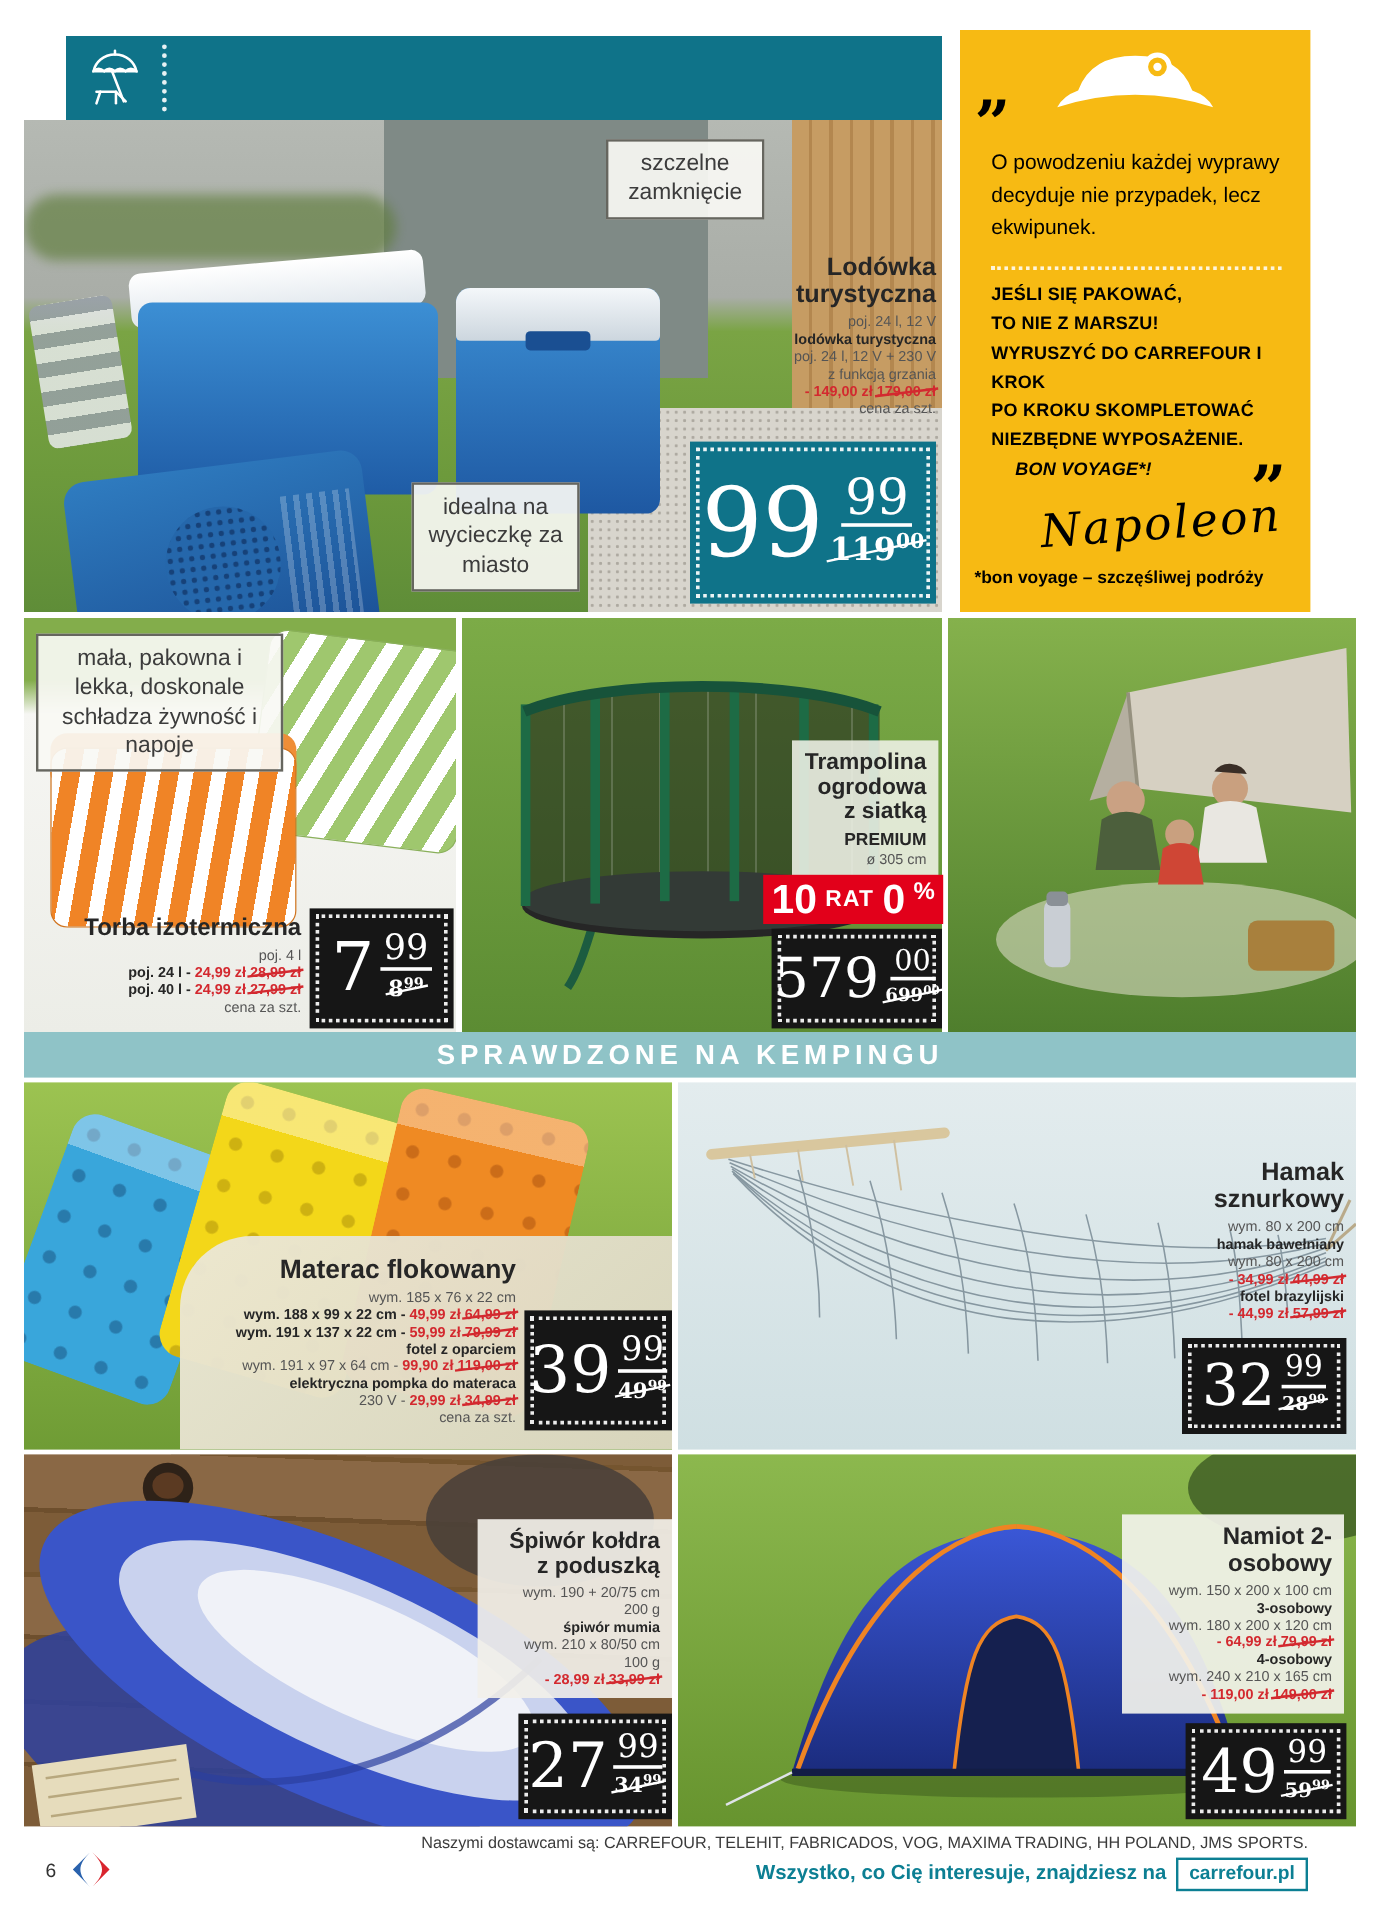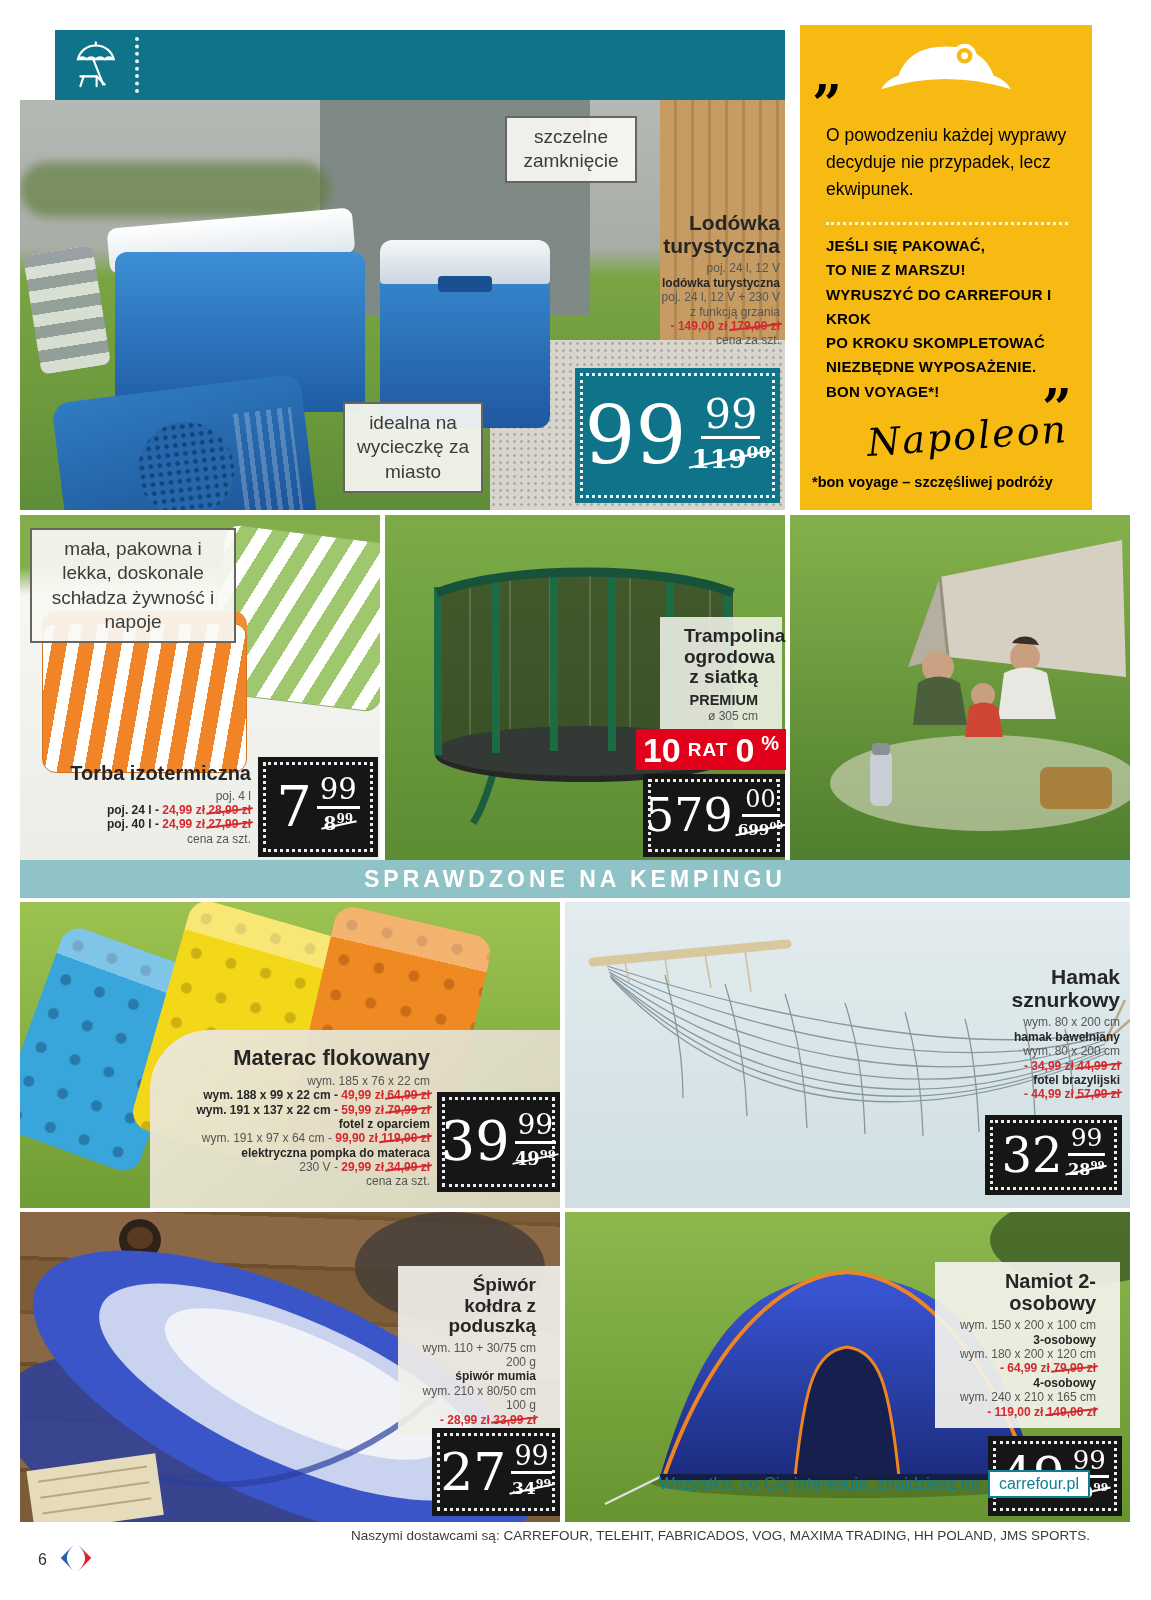--- a/index.html
+++ b/index.html
@@ -39,21 +39,21 @@
     background:linear-gradient(170deg,#2f7cc0,#1b4f94);}
   .coolerC-vent{left:118px;top:322px;width:96px;height:96px;border-radius:50%;transform:rotate(-7deg);
     background-color:#2567ab;background-image:radial-gradient(rgba(10,35,80,.55) 2px,transparent 2.6px);
     background-size:9px 9px;}
   .coolerC-ribs{left:220px;top:310px;width:58px;height:118px;transform:rotate(-7deg);opacity:.5;
     background:repeating-linear-gradient(90deg,rgba(255,255,255,.45) 0 5px,transparent 5px 11px);}
 
   
   .callout{background:rgba(248,248,244,.92);border:2px solid #66665f;color:#3c3c3c;
     font-size:19px;line-height:1.28;text-align:center;padding:7px 9px;}
-  .softbox{background:rgba(240,243,232,.88);text-align:right;padding:9px 24px;}
+  .softbox{background:rgba(240,243,232,.88);text-align:right;padding:9px 10px;}
 
   
   .prodtext{text-align:right;}
   .prod-title{font-weight:700;font-size:21px;color:#262626;line-height:1.08;margin:0 0 4px auto;}
   .line{font-size:12px;line-height:1.2;color:#555;}
   .line span:empty{display:none;}
   .k-b{color:#262626;font-weight:700;}
   .k-t{color:#555;}
   .k-r{color:#d3292f;font-weight:700;}
   .k-o{color:#d3292f;font-weight:700;position:relative;display:inline-block;}
@@ -76,21 +76,21 @@
   .rat-mid{font-size:19px;letter-spacing:1px;}
   .rat-pct{font-size:20px;align-self:flex-start;margin-top:3px;}
 
   
   .quotebox{left:800px;top:25px;width:292px;height:485px;background:#f7ba13;color:#fff;}
   .qp-hat{left:871px;top:36px;width:150px;height:58px;}
   .qp-om{left:812px;top:78px;font-family:"DejaVu Serif",serif;font-size:52px;font-weight:700;line-height:1;}
   .qp-quote{left:826px;top:122px;width:252px;font-family:Liberation Sans, sans-serif;font-size:17.5px;line-height:1.55;}
   .qp-dots{left:826px;top:222px;width:242px;border-top:3px dotted rgba(255,255,255,.85);}
   .qp-body{left:826px;top:234px;width:252px;font-size:15px;font-weight:700;line-height:1.62;letter-spacing:.2px;}
-  .qp-body .it{}
+  .qp-body .it{font-style:italic;margin-left:20px;}
   .qp-cm{left:1042px;top:382px;font-family:"DejaVu Serif",serif;font-size:52px;font-weight:700;line-height:1;}
   .qp-sig{left:855px;top:414px;width:225px;text-align:center;font-family:"DejaVu Serif",serif;
     font-style:italic;font-size:38px;transform:rotate(-4deg);letter-spacing:2px;}
   .qp-note{left:812px;top:474px;width:270px;font-size:14.5px;font-weight:600;}
   .p-torba{left:20px;top:515px;width:360px;height:345px;
     background:linear-gradient(180deg,#83ad4b 0 52px,#f6f6f3 80px,#ecedE7 100%);}
   .bag-green{left:195px;top:18px;width:175px;height:170px;border-radius:16px;transform:rotate(7deg);
     background:repeating-linear-gradient(115deg,#ffffff 0 13px,#9fc76e 13px 29px);border:1px solid #8ab05b;}
   .bag-orange{left:22px;top:108px;width:205px;height:150px;border-radius:14px;
     background:repeating-linear-gradient(100deg,#ffffff 0 12px,#f08426 12px 27px);border:1px solid #d0741f;}
@@ -112,21 +112,21 @@
     radial-gradient(rgba(120,40,0,.3) 5px,transparent 6px);background-size:100% 100%,36px 36px;}
   .mat-patch{left:130px;top:128px;right:0;bottom:0;background:linear-gradient(135deg,#ece8d6,#dcd7c1);
     border-radius:60px 0 0 0;opacity:.96;}
   .p-ham{left:565px;top:902px;width:565px;height:306px;background:linear-gradient(180deg,#e3ecee,#cfdfe2);}
   .p-sleep{left:20px;top:1212px;width:540px;height:310px;
     background:repeating-linear-gradient(2deg,#7d5c38 0 50px,#6e4f2d 50px 54px,#8a6845 54px 102px,#75552f 102px 106px);}
   .p-tent{left:565px;top:1212px;width:565px;height:310px;background:linear-gradient(180deg,#8cb84e,#67942f);}
 
   
   .f-suppliers{left:330px;top:1528px;width:760px;text-align:right;font-size:13.5px;color:#3b3b3b;}
-  .f-tag{left:520px;top:1470px;width:570px;text-align:right;color:#0c7f93;font-weight:400;font-size:17px;}
+  .f-tag{left:520px;top:1548px;width:570px;text-align:right;color:#0c7f93;font-weight:700;font-size:17px;}
   .f-site{display:inline-block;border:2px solid #0c7f93;padding:3px 9px;margin-left:8px;font-size:16px;background:#fff;}
   .f-page{left:38px;top:1551px;font-size:16px;color:#333;}
   .f-logo{left:58px;top:1541px;width:36px;height:34px;}
 </style>
 </head>
 <body>
 
 <div id="page">
 
   <div class="abs topbar">
@@ -398,21 +398,21 @@
       <g transform="rotate(-8 75 280)">
         <rect x="10" y="250" width="130" height="62" fill="#e6dcbc"></rect>
         <line x1="20" y1="262" x2="130" y2="262" stroke="#b8a87e" stroke-width="2"></line>
         <line x1="20" y1="278" x2="130" y2="278" stroke="#b8a87e" stroke-width="2"></line>
         <line x1="20" y1="294" x2="130" y2="294" stroke="#b8a87e" stroke-width="2"></line>
       </g>
     </svg>
   </div>
   <div class="abs softbox" style="left:398px;top:1266px;width:162px;background:rgba(242,240,233,.92);">
     <div class="prod-title" style="font-size:19px;max-width:140px;">Śpiwór kołdra z poduszką</div>
-    <div class="line"><span class="k-t">wym. 110 + 30/75 cm</span> </div>
+    <div class="line"><span class="k-t">wym. 190 + 20/75 cm</span> </div>
       <div class="line"><span class="k-t">200 g</span> </div>
       <div class="line"><span class="k-b">śpiwór mumia</span> </div>
       <div class="line"><span class="k-t">wym. 210 x 80/50 cm</span> </div>
       <div class="line"><span class="k-t">100 g</span> </div>
       <div class="line"><span class="k-r">- 28,99 zł </span> <span class="k-o">33,99 zł</span></div>
   </div>
   <div class="abs pbadge" style="left:432px;top:1428px;width:128px;height:88px;--i:52px;">
     <div class="pb-in">
       <span class="pb-int">27</span>
       <span class="pb-col">

